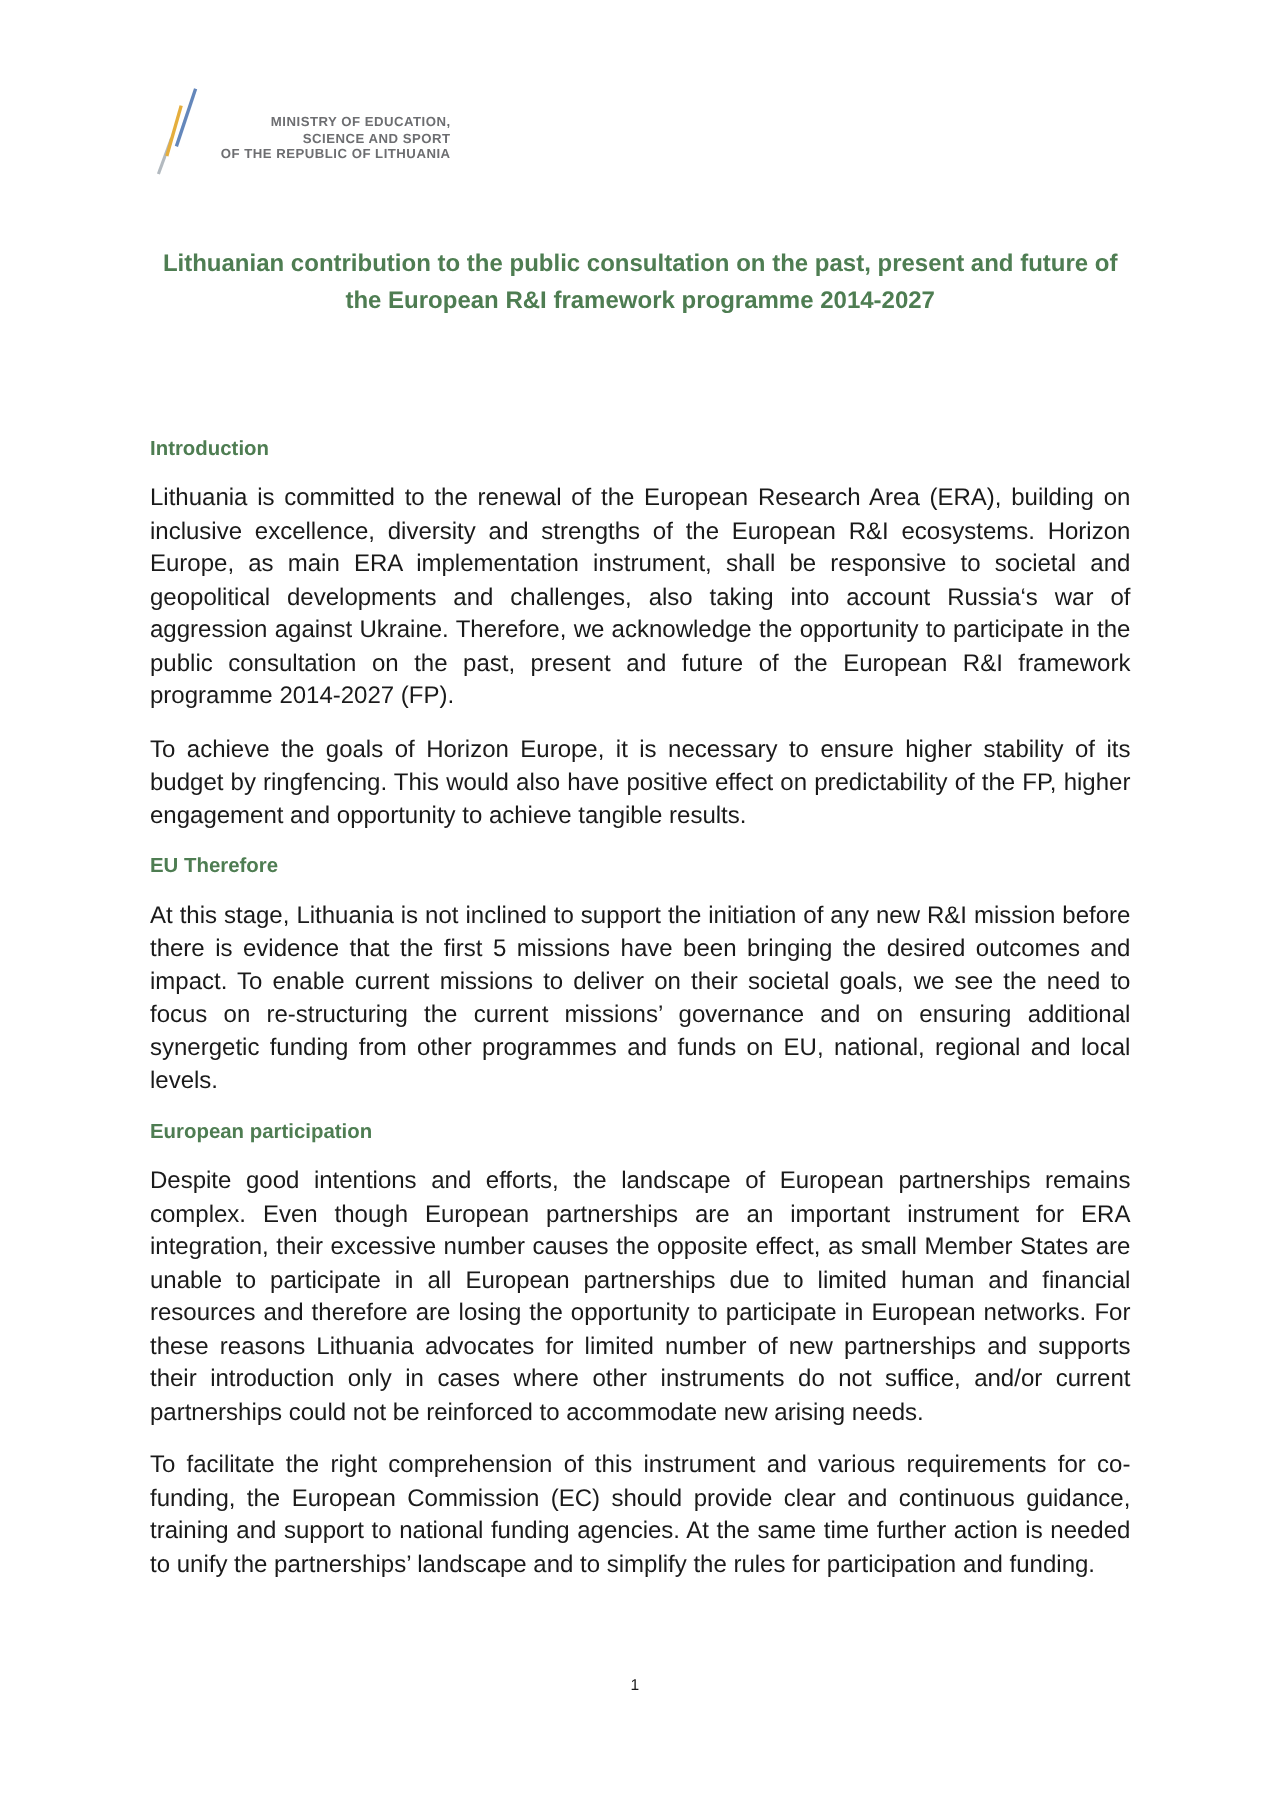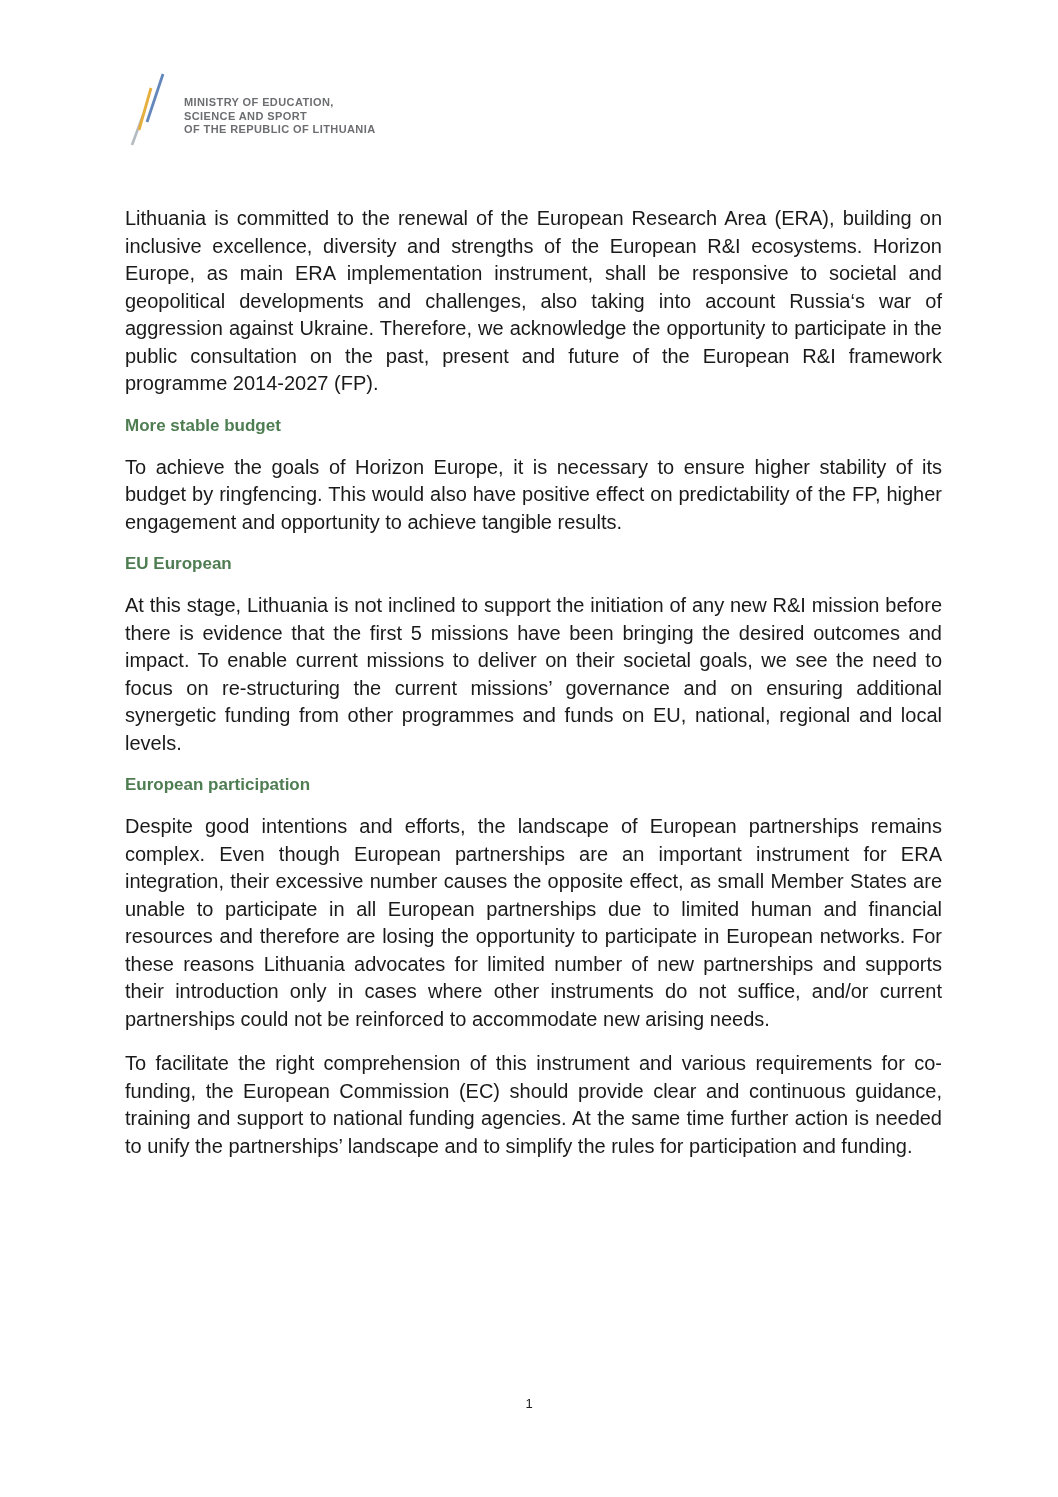--- a/index.html
+++ b/index.html
@@ -22,20 +22,21 @@
   }
   .logo-slashes { display: block; margin-right: 8px; }
   .logo-text {
     margin-top: 24px;
     font-size: 11px;
     font-weight: bold;
     letter-spacing: 0.4px;
     line-height: 13.5px;
     color: #6d6e71;
     text-transform: uppercase;
+    text-align: right;
   }
   .content {
     position: absolute;
     left: 125px;
     top: 205px;
     width: 817px;
     color: #1a1a1a;
   }
   .doc-title {
     max-width: 800px;
@@ -84,32 +85,33 @@
     </svg>
     <div class="logo-text">
       <div>MINISTRY OF EDUCATION,</div>
       <div>SCIENCE AND SPORT</div>
       <div>OF THE REPUBLIC OF LITHUANIA</div>
     </div>
   </div>
 
   <div class="content">
 
+    <h1 class="doc-title">Lithuanian contribution to the public consultation on the past, present and future of the European R&amp;I framework programme 2014-2027</h1>
 
     <div class="section">
+      <h2 class="section-heading">Introduction</h2>
       <p class="body-par">Lithuania is committed to the renewal of the European Research Area (ERA), building on inclusive excellence, diversity and strengths of the European R&amp;I ecosystems. Horizon Europe, as main ERA implementation instrument, shall be responsive to societal and geopolitical developments and challenges, also taking into account Russia‘s war of aggression against Ukraine. Therefore, we acknowledge the opportunity to participate in the public consultation on the past, present and future of the European R&amp;I framework programme 2014-2027 (FP).</p>
     </div>
 
     <div class="section">
-      <h2 class="section-heading">More stable budget</h2>
       <p class="body-par">To achieve the goals of Horizon Europe, it is necessary to ensure higher stability of its budget by ringfencing. This would also have positive effect on predictability of the FP, higher engagement and opportunity to achieve tangible results.</p>
     </div>
 
     <div class="section">
-      <h2 class="section-heading">EU European</h2>
+      <h2 class="section-heading">EU Therefore</h2>
       <p class="body-par">At this stage, Lithuania is not inclined to support the initiation of any new R&amp;I mission before there is evidence that the first 5 missions have been bringing the desired outcomes and impact. To enable current missions to deliver on their societal goals, we see the need to focus on re-structuring the current missions’ governance and on ensuring additional synergetic funding from other programmes and funds on EU, national, regional and local levels.</p>
     </div>
 
     <div class="section">
       <h2 class="section-heading">European participation</h2>
       <p class="body-par">Despite good intentions and efforts, the landscape of European partnerships remains complex. Even though European partnerships are an important instrument for ERA integration, their excessive number causes the opposite effect, as small Member States are unable to participate in all European partnerships due to limited human and financial resources and therefore are losing the opportunity to participate in European networks. For these reasons Lithuania advocates for limited number of new partnerships and supports their introduction only in cases where other instruments do not suffice, and/or current partnerships could not be reinforced to accommodate new arising needs.</p>
       <p class="body-par">To facilitate the right comprehension of this instrument and various requirements for co-funding, the European Commission (EC) should provide clear and continuous guidance, training and support to national funding agencies. At the same time further action is needed to unify the partnerships’ landscape and to simplify the rules for participation and funding.</p>
     </div>
 
   </div>

